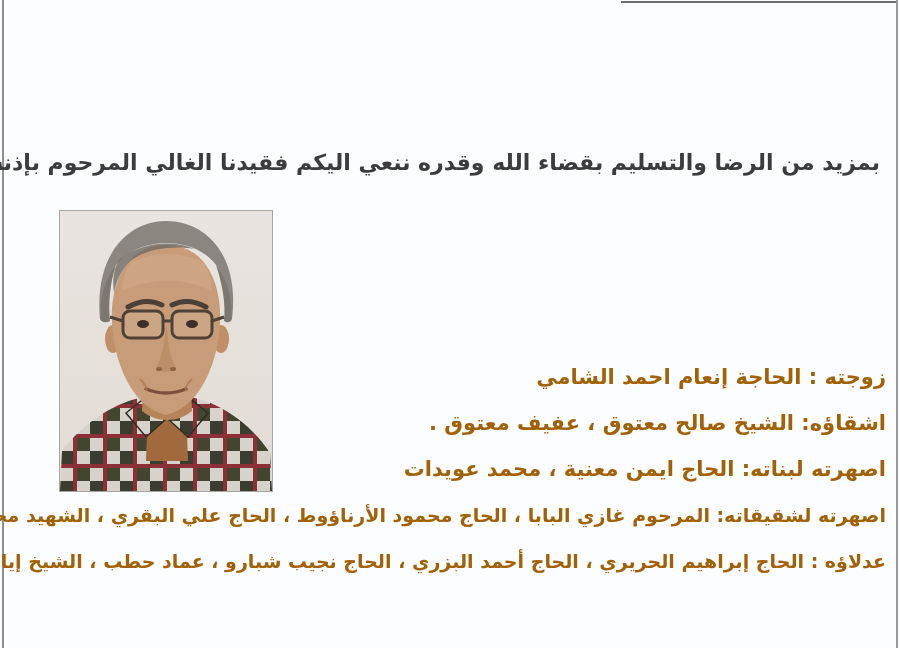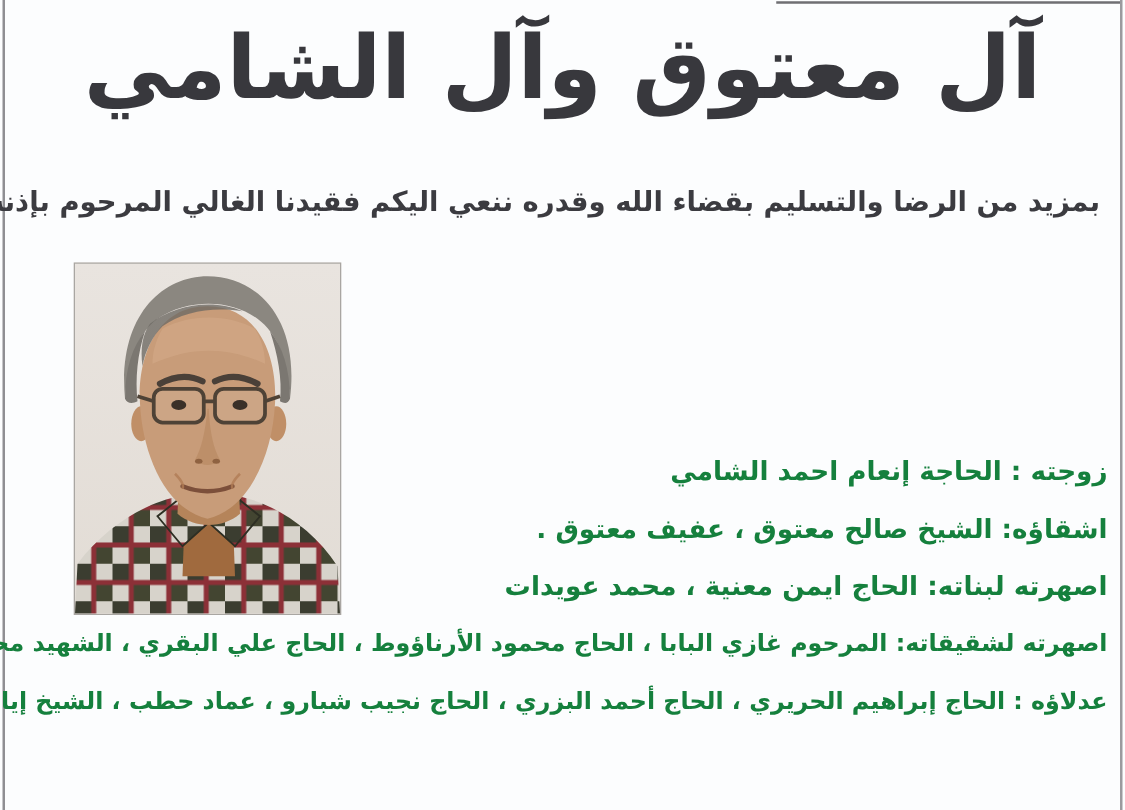--- a/index.html
+++ b/index.html
@@ -87,37 +87,36 @@
     position: absolute;
     top: 354px; right: 14px; left: 8px;
   }
   .detail-line {
     margin: 0;
     direction: rtl;
     text-align: right;
     font-size: 21px;
     font-weight: bold;
     line-height: 46px;
-    color: #15803d;
+    color: #a16207;
     white-space: nowrap;
   }
   .detail-line.long {
     font-size: 19px;
   }
 </style>
 </head>
 <body>
 
 <div class="page">
 
   <div class="border-left"></div>
   <div class="border-right"></div>
   <div class="border-top"></div>
 
-  <h1 class="title" dir="rtl">آل معتوق وآل الشامي</h1>
 
   <p class="subtitle" dir="rtl">بمزيد من الرضا والتسليم بقضاء الله وقدره ننعي اليكم فقيدنا الغالي المرحوم بإذنه تعالى</p>
 
   <div class="photo">
     <svg width="212" height="280" viewBox="0 0 212 280" xmlns="http://www.w3.org/2000/svg">
       <defs>
         <pattern id="plaid" width="30" height="30" patternUnits="userSpaceOnUse">
           <rect width="30" height="30" fill="#d7d3cb"></rect>
           <rect x="0" y="0" width="15" height="15" fill="#3b3d30"></rect>
           <rect x="15" y="15" width="15" height="15" fill="#434531"></rect>

